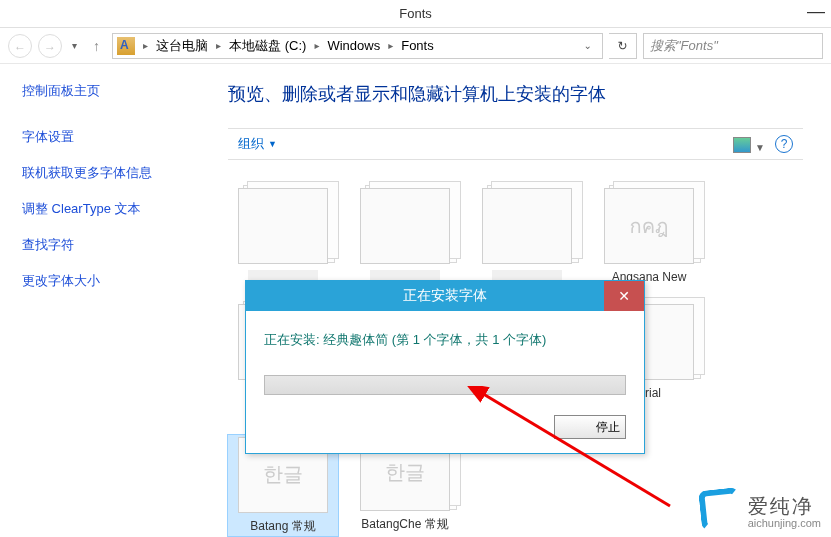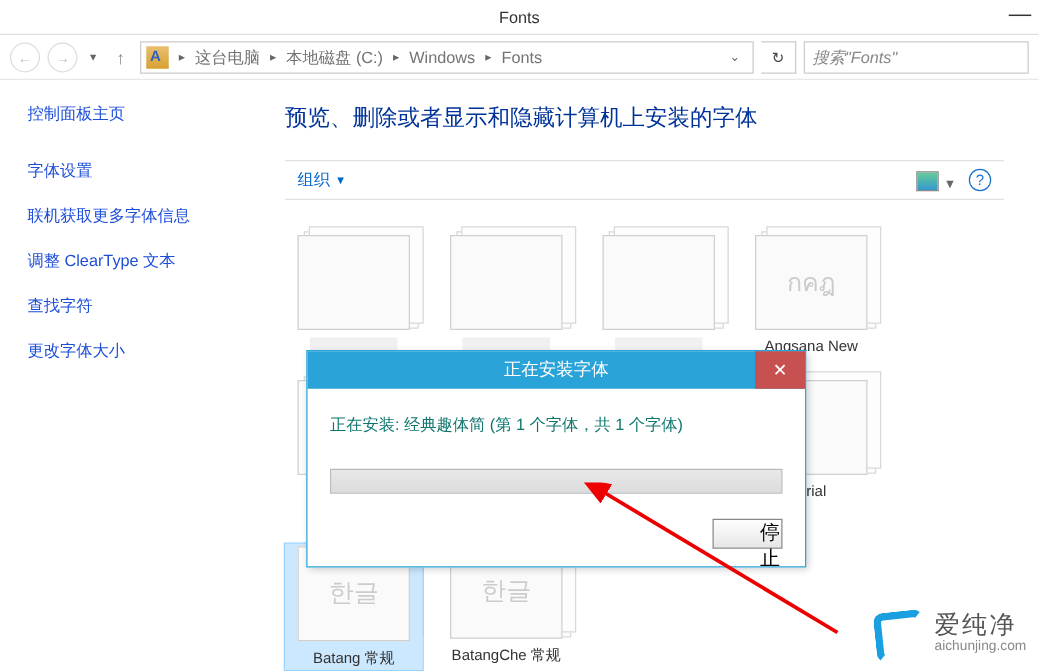--- a/index.html
+++ b/index.html
@@ -12,21 +12,21 @@
 
 
 .addrbar { height: 36px; display: flex; align-items: center; padding: 0 8px; gap: 6px; border-bottom: 1px solid #e8e8e8; }
 .navbtn { width: 24px; height: 24px; border: 1px solid #bbb; border-radius: 50%; display: flex; align-items: center; justify-content: center; color: #888; background: #fff; }
 .navbtn.disabled { opacity: .5; }
 .dropdown-caret { color: #666; font-size: 10px; padding: 0 4px; }
 .up-arrow { color: #888; font-size: 14px; padding: 0 6px; }
 .addr { flex: 1; height: 26px; border: 1px solid #ccc; display: flex; align-items: center; padding: 0 4px; gap: 4px; background: #fff; }
 .addr .fonticon { width: 18px; height: 18px; background: linear-gradient(#e8c070,#d8a030); position: relative; }
 .addr .fonticon::after { content: "A"; position: absolute; top: 1px; left: 3px; font-weight: bold; color: #3060c0; font-size: 12px; }
-.addr .crumb { display: flex; align-items: center; font-size: 13px; color: #737373; cursor: default; }
+.addr .crumb { display: flex; align-items: center; font-size: 13px; color: #000000; cursor: default; }
 .addr .sep { color: #666; padding: 0 4px; font-size: 10px; }
 .addr .spacer { flex: 1; }
 .addr .addr-dd { color: #666; padding: 0 6px; font-size: 10px; }
 .refresh { width: 28px; height: 26px; border: 1px solid #ccc; border-left: none; display: flex; align-items: center; justify-content: center; color: #444; }
 .search { width: 180px; height: 26px; border: 1px solid #ccc; display: flex; align-items: center; padding: 0 6px; color: #888; font-style: italic; font-size: 13px; }
 
 
 .main { display: flex; height: calc(100% - 64px); }
 .sidebar { width: 210px; padding: 18px 22px; }
 .sidebar a { display: block; color: #1d4ed8; text-decoration: none; font-size: 13px; margin-bottom: 18px; }
@@ -53,27 +53,27 @@
 .cell .label.blank { width: 70px; height: 12px; background: #f0f0f0; }
 
 
 .dialog { position: absolute; left: 245px; top: 235px; width: 400px; background: #fff; border: 1px solid #2aa3d8; box-shadow: 2px 2px 6px rgba(0,0,0,.2); z-index: 10; margin-top: 45px; }
 .dialog .dlgtitle { height: 30px; background: #2aa3d8; color: #fff; display: flex; align-items: center; justify-content: center; font-size: 14px; position: relative; }
 .dialog .close { position: absolute; right: 0; top: 0; width: 40px; height: 30px; background: #c75050; color: #fff; display: flex; align-items: center; justify-content: center; font-size: 14px; }
 .dialog .body { padding: 20px 18px 14px; }
 .dialog .msg { font-size: 13px; color: #0f766e; margin-bottom: 26px; }
 .dialog .progress { height: 20px; border: 1px solid #bbb; background: linear-gradient(#e8e8e8,#dcdcdc); margin-bottom: 20px; }
 .dialog .btnrow { display: flex; justify-content: flex-end; }
-.dialog .btn { width: 56px; height: 24px; border: 1px solid #888; background: linear-gradient(#fefefe,#e6e6e6); font-size: 16px; padding-left: 36px; }
+.dialog .btn { width: 72px; height: 24px; border: 1px solid #888; background: linear-gradient(#fefefe,#e6e6e6); font-size: 12px; padding-left: 36px; }
 
 
 .arrow { position: absolute; left: 460px; top: 386px; width: 260px; height: 130px; pointer-events: none; z-index: 20; }
 
 
-.wm { position: absolute; right: 10px; bottom: 8px; display: flex; align-items: flex-start; gap: 8px; z-index: 30; }
+.wm { position: absolute; right: 10px; bottom: 8px; display: flex; align-items: flex-end; gap: 8px; z-index: 30; }
 .wm .logo { width: 40px; height: 40px; border: 6px solid #1a9fe0; border-radius: 8px; border-right-color: transparent; border-bottom-color: transparent; transform: rotate(-6deg); }
 .wm .txt { display: flex; flex-direction: column; line-height: 1.1; }
 .wm .cn { font-size: 20px; color: #555; letter-spacing: 2px; }
 .wm .en { font-size: 11px; color: #888; }
 </style>
 </head>
 <body>
 
 <div class="titlebar">
   <span class="title">Fonts</span>

